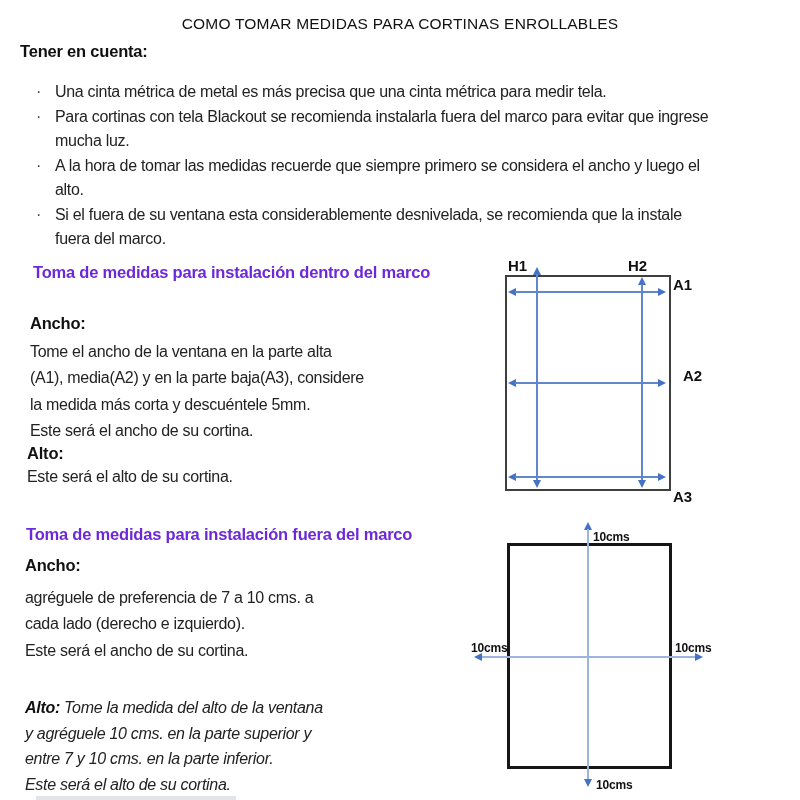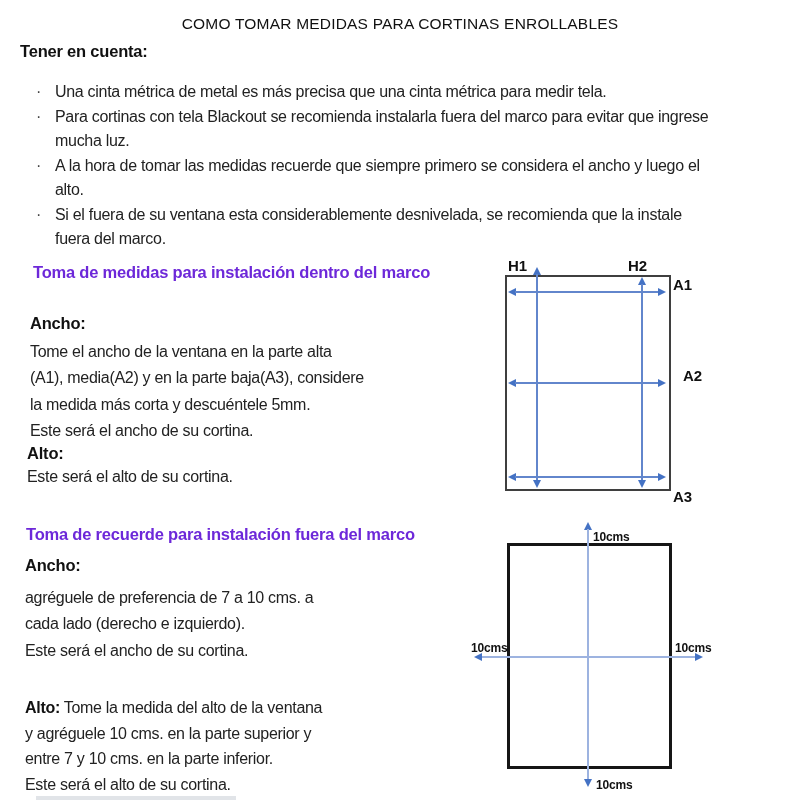--- a/index.html
+++ b/index.html
@@ -77,30 +77,30 @@
   <div>(A1), media(A2) y en la parte baja(A3), considere</div>
   <div>la medida más corta y descuéntele 5mm.</div>
   <div>Este será el ancho de su cortina.</div>
 </div>
 
 <div class="abs sub-label" style="left:27px;top:444px;">Alto:</div>
 <div class="abs body-txt para-tight" style="left:27px;top:466px;width:420px;">
   <div>Este será el alto de su cortina.</div>
 </div>
 
-<div class="abs sec-heading nowrap" style="left:26px;top:521px;">Toma de recuerde para instalación fuera del marco</div>
+<div class="abs sec-heading nowrap" style="left:26px;top:521px;">Toma de medidas para instalación fuera del marco</div>
 
 <div class="abs sub-label" style="left:25px;top:556px;">Ancho:</div>
 <div class="abs body-txt para" style="left:25px;top:585px;width:420px;">
   <div>agréguele de preferencia de 7 a 10 cms. a</div>
   <div>cada lado (derecho e izquierdo).</div>
   <div>Este será el ancho de su cortina.</div>
 </div>
 
-<div class="abs body-txt" style="left:25px;top:695px;width:420px;line-height:25.7px;">
+<div class="abs body-txt" style="left:25px;top:695px;width:420px;line-height:25.7px;font-style:italic;">
   <div>
     <span class="inline-label">Alto:</span>
     <span>Tome la medida del alto de la ventana</span>
   </div>
   <div>y agréguele 10 cms.  en la parte superior y</div>
   <div>entre 7 y 10 cms. en la parte inferior.</div>
   <div>Este será el alto de su cortina.</div>
 </div>
 
 <div class="abs" style="left:460px;top:255px;width:260px;height:245px;">

